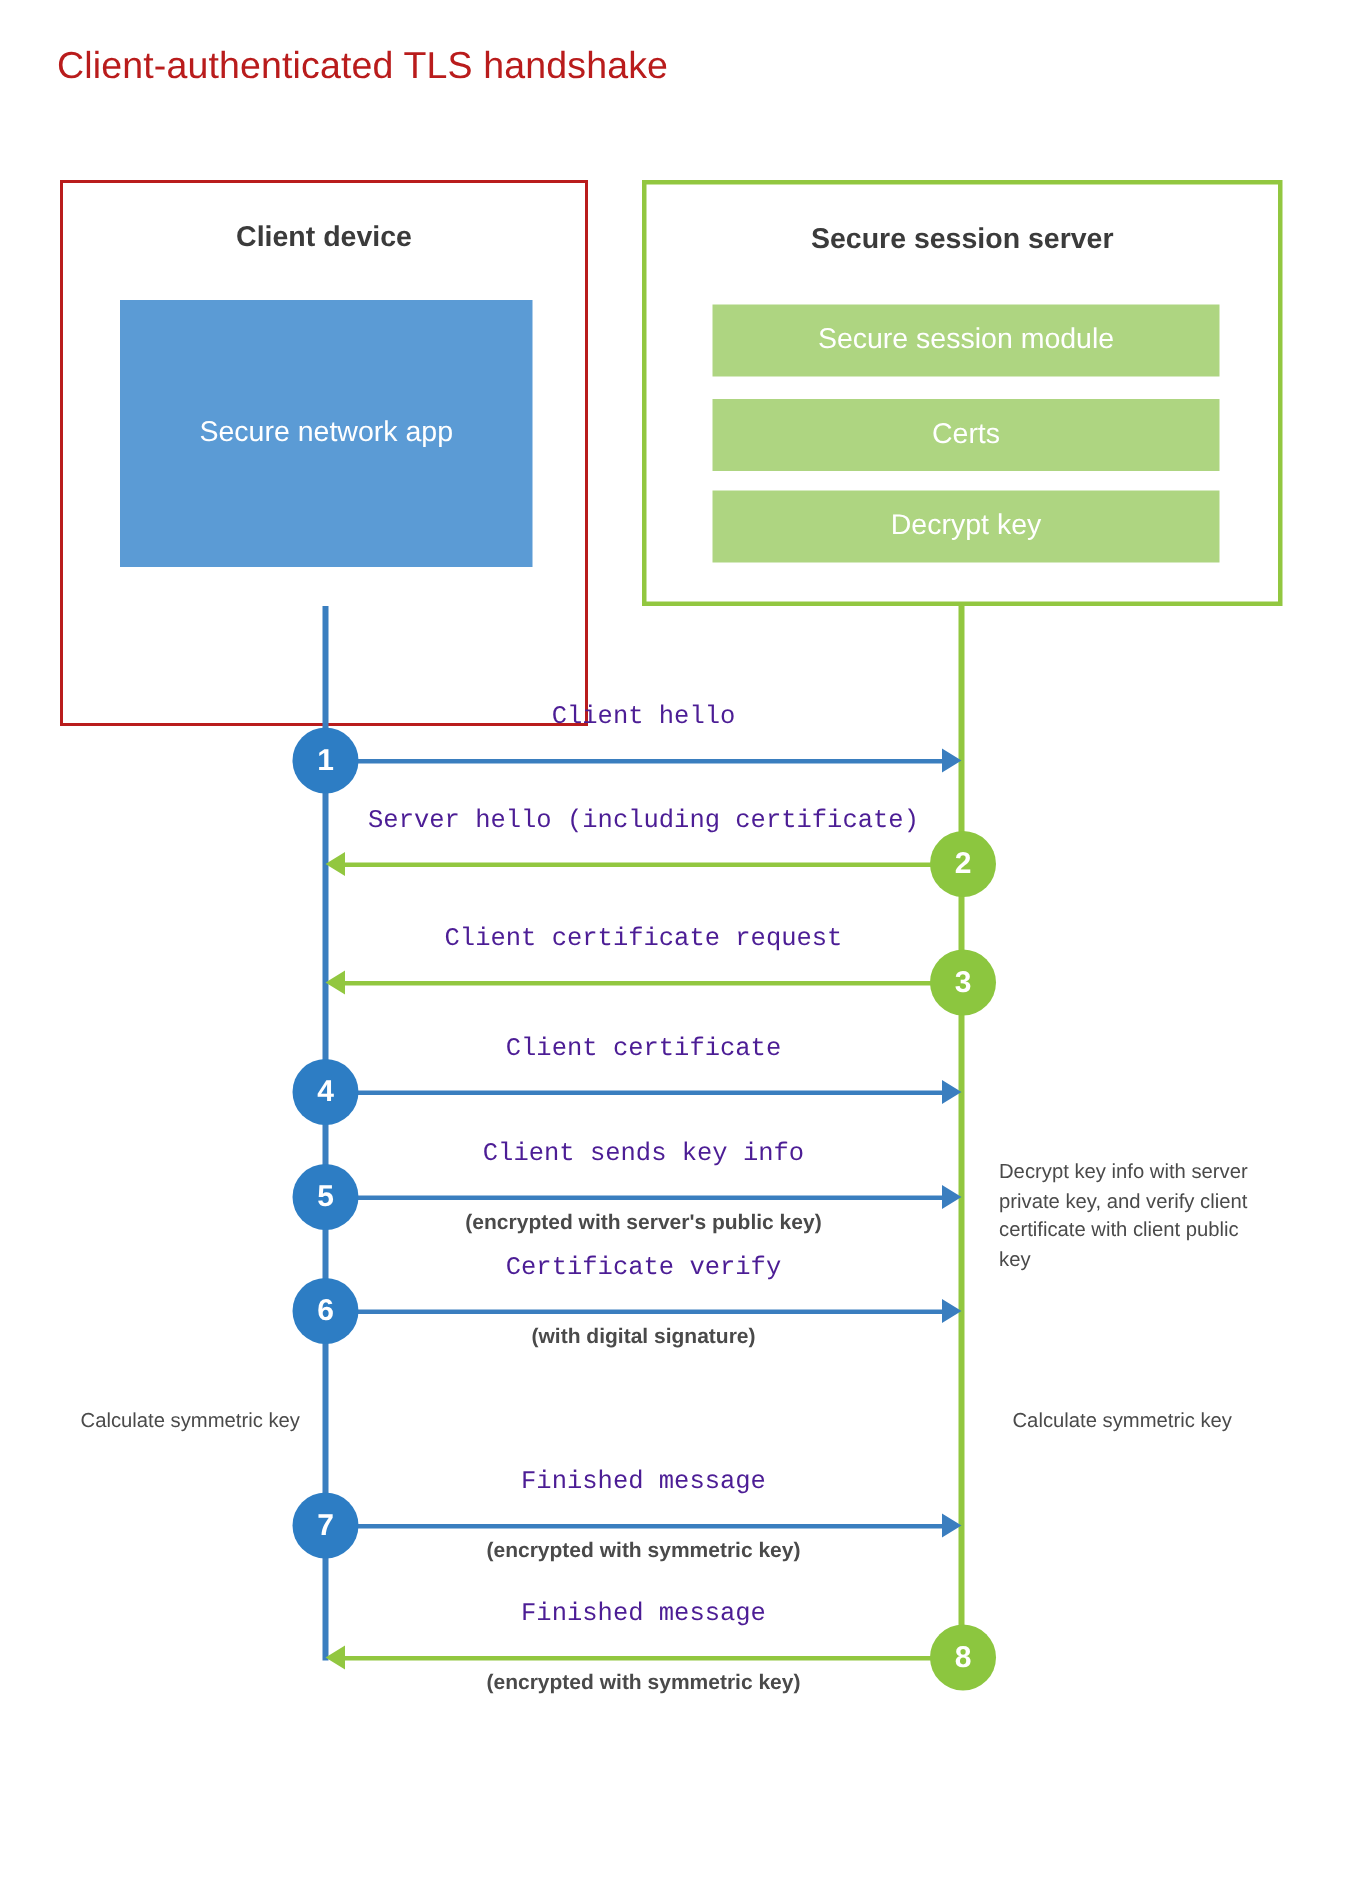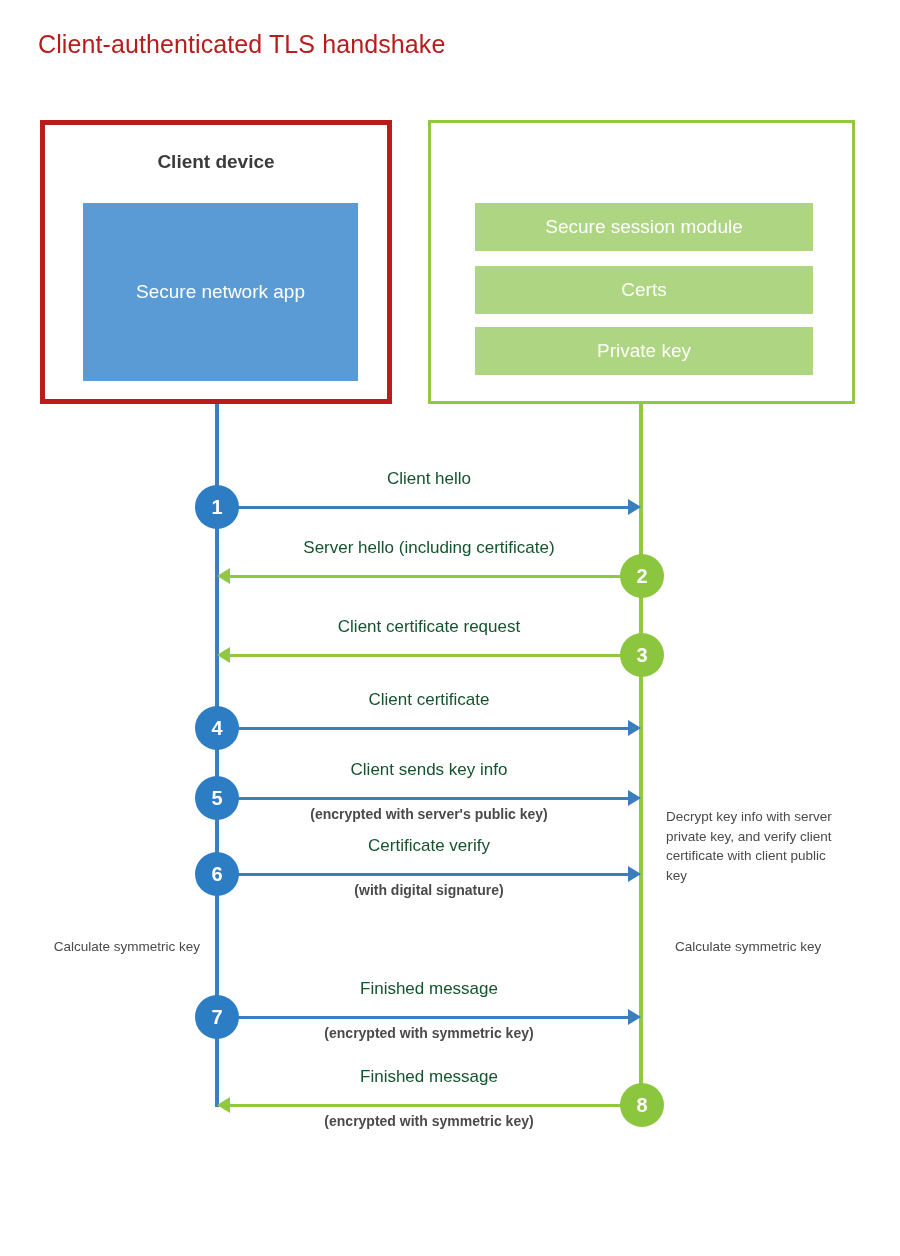--- a/index.html
+++ b/index.html
@@ -35,22 +35,22 @@
   
   .participant-box {
     position: absolute;
     background: #ffffff;
     box-sizing: border-box;
   }
   #client-box {
     left: 40px;
     top: 120px;
     width: 352px;
-    height: 284px;
-    border: 5px solid #b91c1c;
+    height: 364px;
+    border: 2px solid #b91c1c;
     padding-left: 29px;
   }
   #server-box {
     left: 428px;
     top: 120px;
     width: 427px;
     height: 284px;
     border: 3px solid #92c740;
   }
   .box-title {
@@ -159,22 +159,23 @@
   .step-circle.blue { background: #2d7dc4; left: 195px; }
   .step-circle.green { background: #8cc63f; left: 620px; }
 
   .msg-label {
     position: absolute;
     left: 229px;
     width: 400px;
     top: -38px;
     text-align: center;
     font-size: 17px;
-    color: #14532d;
+    color: #4c1d95;
     white-space: nowrap;
+    font-family: Liberation Mono, monospace;
   }
   .msg-sublabel {
     position: absolute;
     left: 229px;
     width: 400px;
     top: 8px;
     text-align: center;
     font-size: 14px;
     color: #4a4a4a;
     white-space: nowrap;
@@ -183,21 +184,21 @@
 
   
   .annotation {
     position: absolute;
     font-size: 13.5px;
     line-height: 1.45;
     color: #4a4a4a;
   }
   #annotation-server-decrypt {
     left: 666px;
-    top: 807px;
+    top: 771px;
     width: 180px;
     text-align: left;
   }
   #annotation-client-symmetric {
     left: 40px;
     top: 937px;
     width: 160px;
     text-align: right;
   }
   #annotation-server-symmetric {
@@ -213,23 +214,24 @@
 <div id="page">
 
   <div id="diagram-title">Client-authenticated TLS handshake</div>
 
   <div class="participant-box" id="client-box">
     <div class="box-title">Client device</div>
     <div id="client-app-block">Secure network app</div>
   </div>
 
   <div class="participant-box" id="server-box">
+    <div class="box-title">Secure session server</div>
     <div class="server-block" id="server-block-1">Certs</div>
     <div class="server-block" id="server-block-0">Secure session module</div>
-    <div class="server-block" id="server-block-2">Private key</div>
+    <div class="server-block" id="server-block-2">Decrypt key</div>
   </div>
 
   <div class="lifeline" id="lifeline-client"></div>
   <div class="lifeline" id="lifeline-server"></div>
 
   <div id="messages-layer">
       <div class="message msg-blue arrow-right" style="top: 507px;">
         <div class="arrow-line" style="left: 217px; width: 413px;"></div>
         <div class="arrow-head" style="left: 628px;"></div>
         <div class="step-circle blue">1</div>

